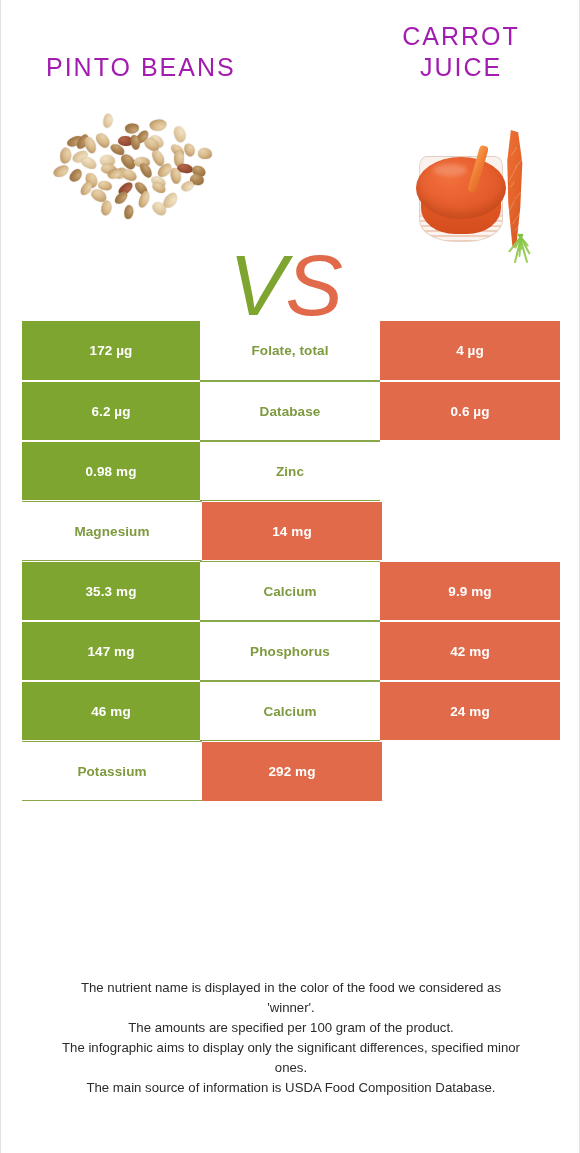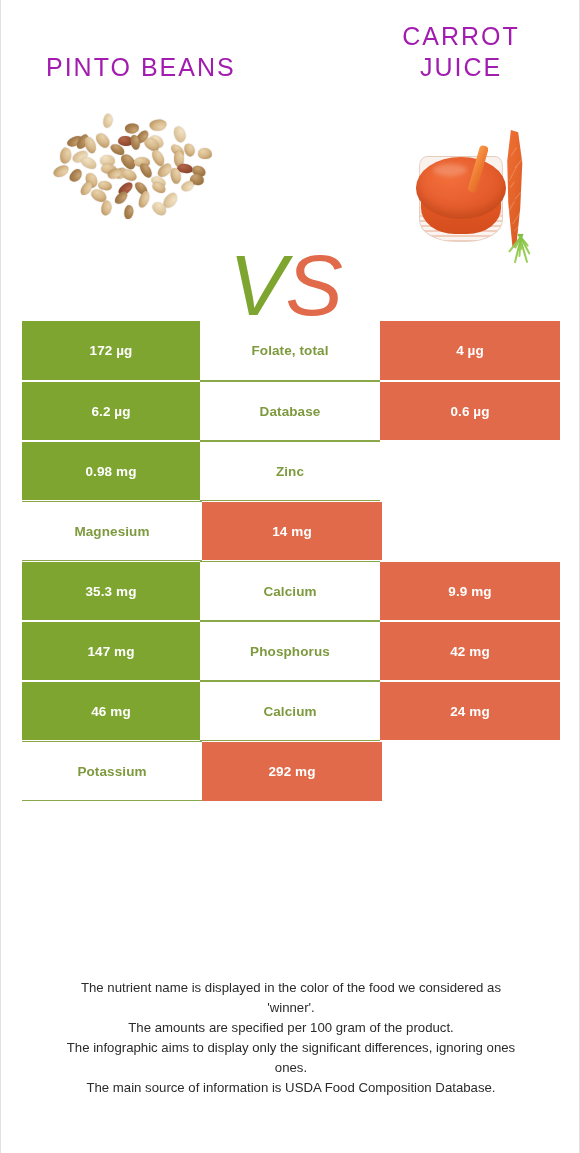--- a/index.html
+++ b/index.html
@@ -422,18 +422,18 @@
       <div class="row">
         <div class="cell cell-mid">Potassium</div>
         <div class="cell cell-right">292 mg</div>
       </div>
     </div>
 
   <div class="footer">
     <p>The nutrient name is displayed in the color of the food we considered as</p>
     <p>'winner'.</p>
     <p>The amounts are specified per 100 gram of the product.</p>
-    <p>The infographic aims to display only the significant differences, ignoring ones</p>
+    <p>The infographic aims to display only the significant differences, specified minor</p>
     <p>ones.</p>
     <p>The main source of information is USDA Food Composition Database.</p>
   </div>
 
 </div>
 
 </body></html>

